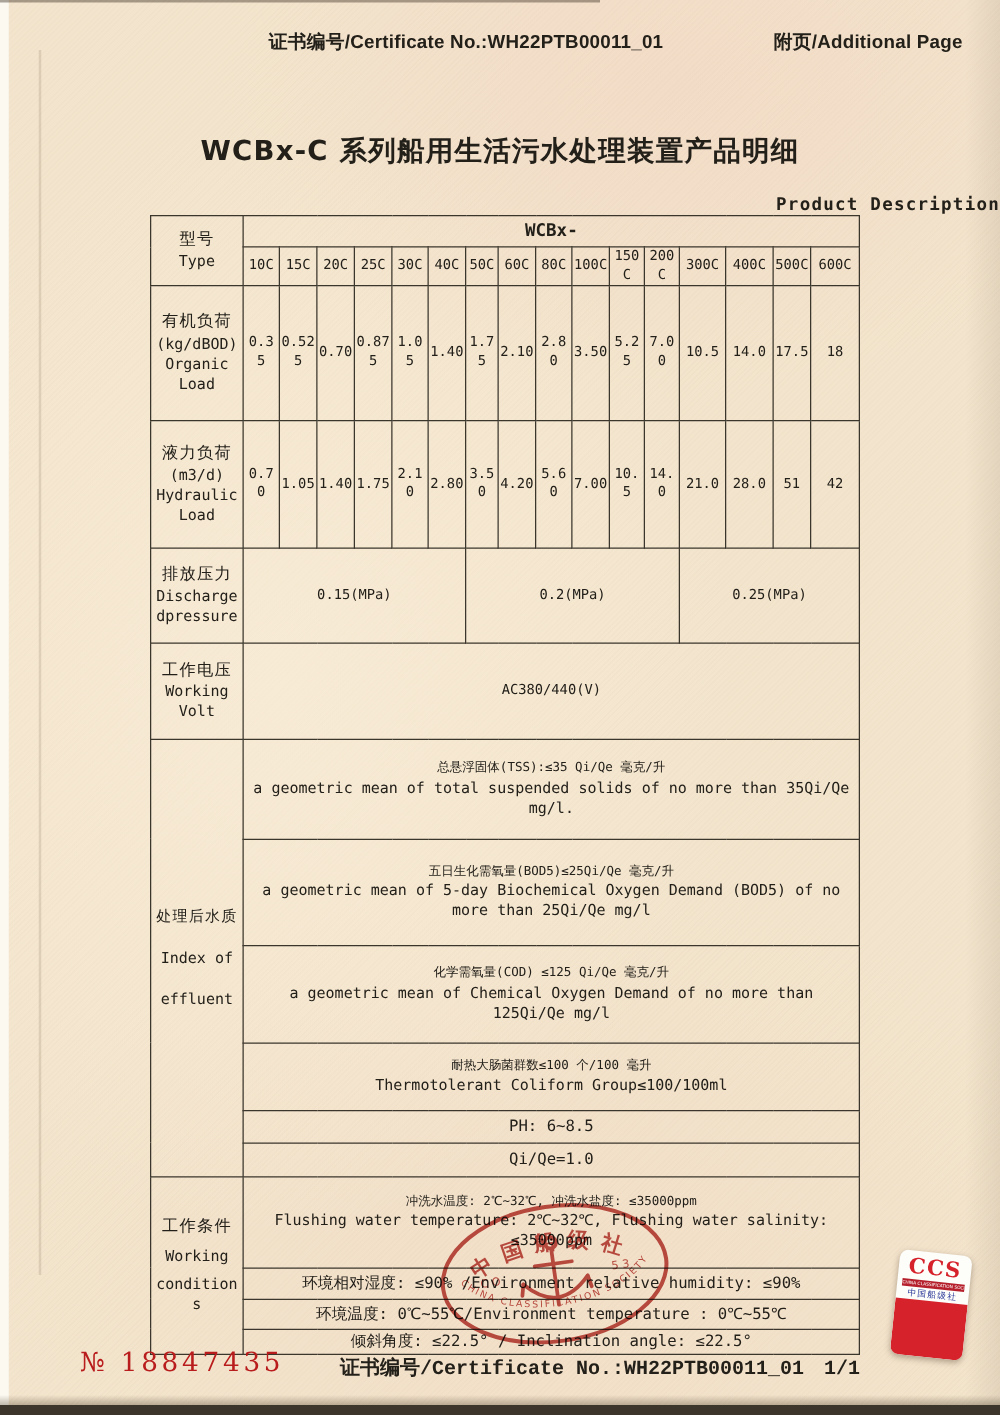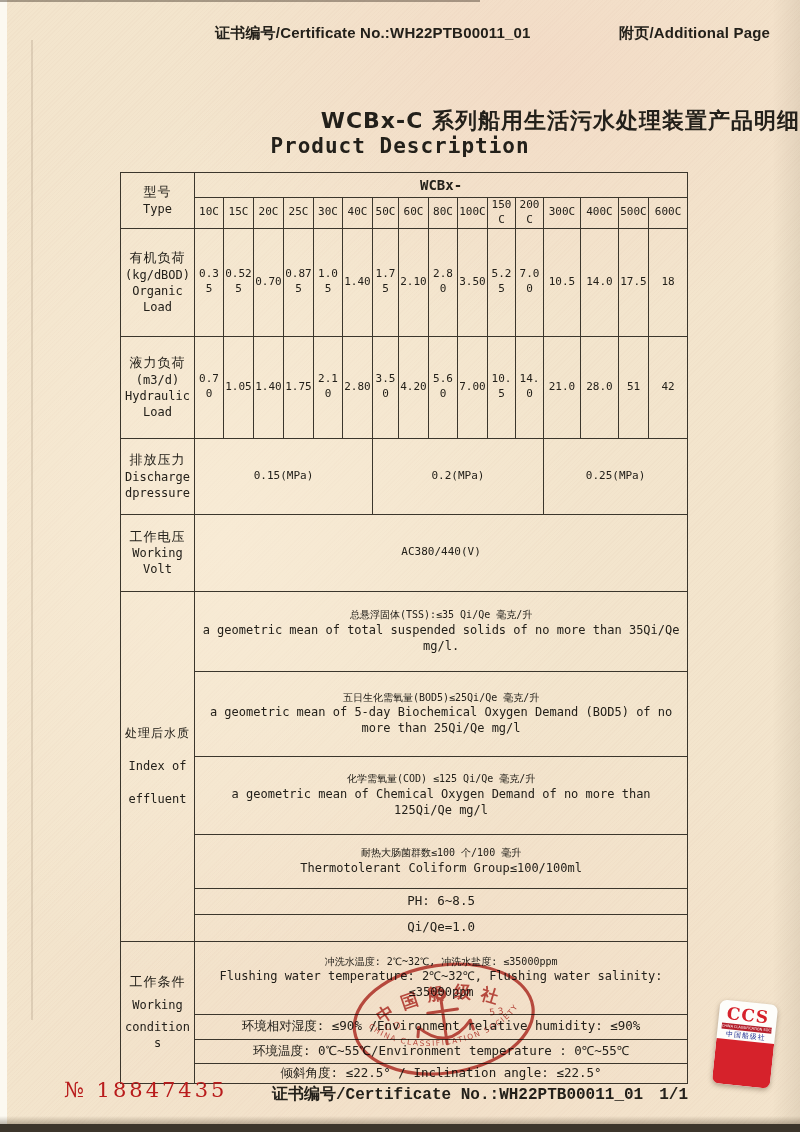--- a/index.html
+++ b/index.html
@@ -21,22 +21,22 @@
   .edge-top{position:absolute;left:0;top:0;width:60%;height:2px;background:rgba(70,58,44,0.45);}
   .crease{position:absolute;left:31px;top:40px;width:2px;height:980px;background:rgba(120,98,76,0.18);}
   .edge-right{position:absolute;right:0;top:0;width:28px;height:100%;background:linear-gradient(to right, rgba(0,0,0,0) , rgba(90,70,50,0.10));}
   .edge-bottom-shadow{position:absolute;left:0;bottom:8px;width:100%;height:8px;background:linear-gradient(to bottom, rgba(0,0,0,0), rgba(80,65,45,0.35));}
   .edge-bottom{position:absolute;left:0;bottom:0;width:100%;height:8px;background:#3c352b;}
 
   .hdr{position:absolute;top:24px;font-weight:bold;font-size:15px;font-family:"Liberation Sans",sans-serif;letter-spacing:0.2px;}
   .hdr1{left:215px;}
   .hdr2{left:573px;margin-left:46px;}
 
-  .title{position:absolute;top:106px;left:0;width:100%;text-align:right;font-size:22px;font-weight:bold;font-family:"DejaVu Sans",sans-serif;letter-spacing:1px;}
-  .subtitle{position:absolute;top:134px;left:0;width:100%;text-align:center;font-size:21px;font-weight:bold;font-family:"DejaVu Sans Mono",monospace;letter-spacing:1px;}
+  .title{position:absolute;top:106px;left:0;width:100%;text-align:center;font-size:22px;font-weight:bold;font-family:"DejaVu Sans",sans-serif;letter-spacing:1px;}
+  .subtitle{position:absolute;top:156px;left:0;width:100%;text-align:right;font-size:14px;font-weight:bold;font-family:"DejaVu Sans Mono",monospace;letter-spacing:1px;}
 
   table.main{
     position:absolute;left:120px;top:172px;width:568px;
     border-collapse:collapse;table-layout:fixed;
   }
   table.main td{
     border:1.5px solid #3b362c;padding:0 1px;text-align:center;vertical-align:middle;
     font-family:"DejaVu Sans Mono",monospace;font-size:11px;word-break:break-all;line-height:1.35;
   }
   td.lblcell{font-size:12px;word-break:normal;}

